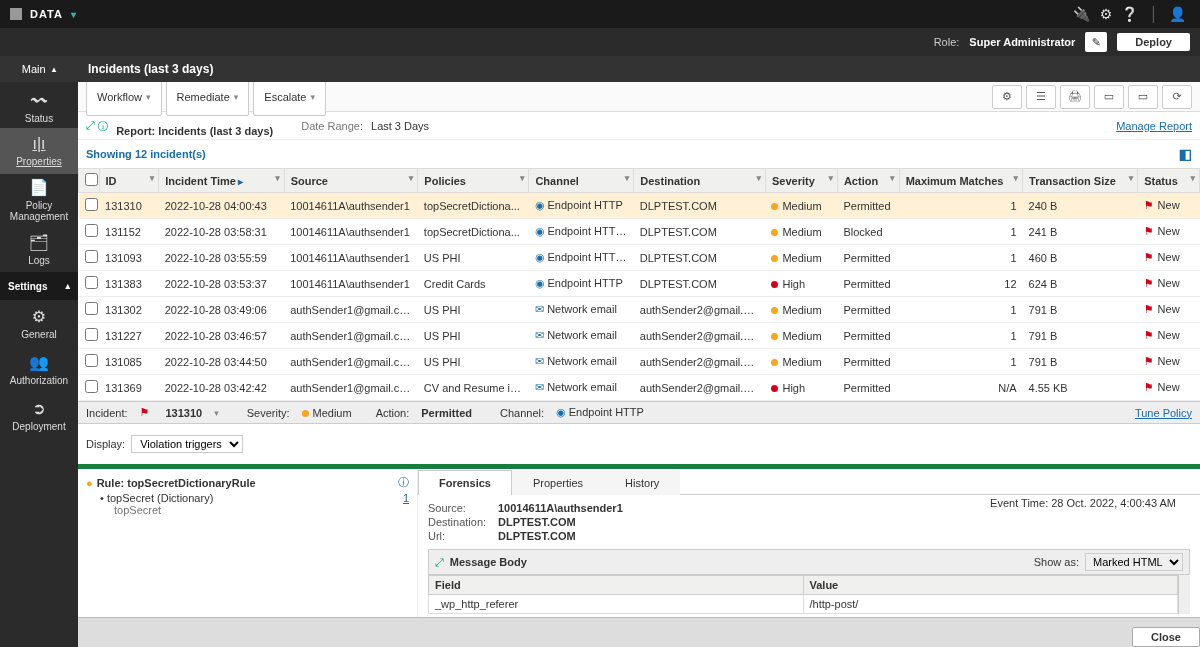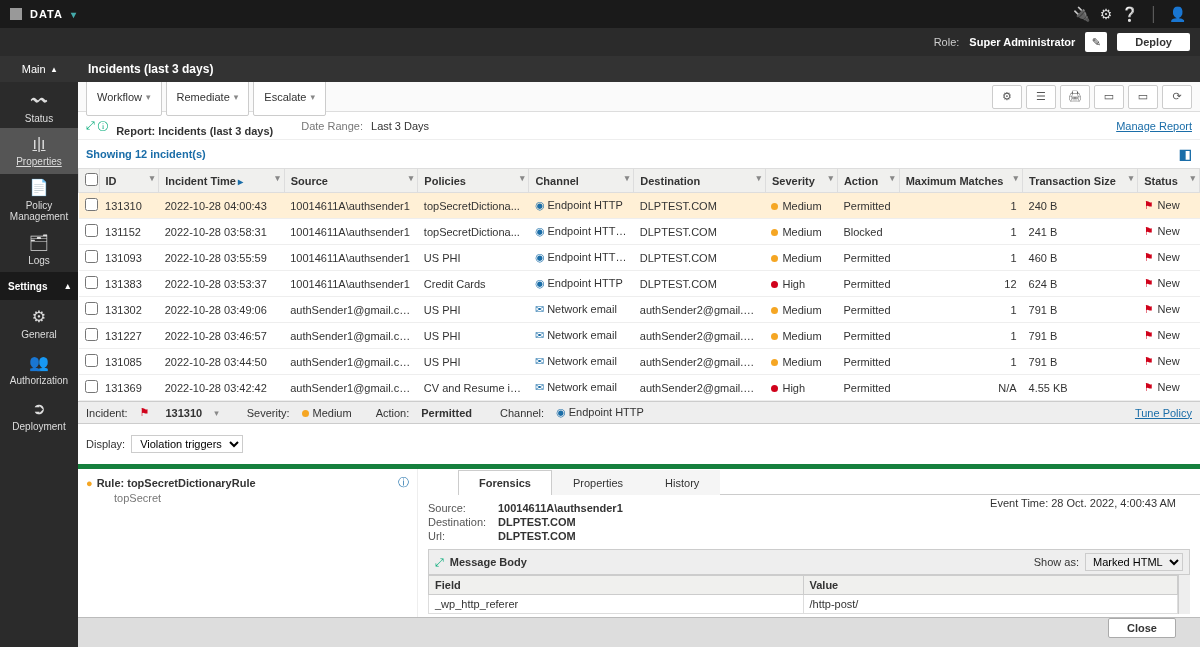--- a/index.html
+++ b/index.html
@@ -85,37 +85,37 @@
 .detail-body { display: flex; flex: 1; overflow: hidden; }
 .detail-left { width: 340px; padding: 4px 8px; border-right: 1px solid #eee; }
 .rule-row { display: flex; align-items: center; gap: 4px; font-size: 11px; padding: 2px 0; }
 .rule-dot { color: #f5a623; }
 .rule-info { color: #1a6da8; margin-left: auto; cursor:pointer; }
 .sub-rule { padding-left: 14px; font-size: 11px; color:#333; }
 .sub-rule .cnt { float: right; color: #1a6da8; text-decoration: underline; cursor:pointer;}
 .sub-rule-term { padding-left: 28px; color: #777; font-size:11px;}
 
 .detail-right { flex: 1; display: flex; flex-direction: column; }
-.tabs { display: flex; border-bottom: 1px solid #ccc; margin-left: 40px; }
+.tabs { display: flex; border-bottom: 1px solid #ccc; }
 .tab { padding: 6px 20px; cursor: pointer; border: 1px solid transparent; border-bottom: none; font-size:11px; position:relative; top:1px; background:#f5f5f5;}
 .tab.active { border-color: #ccc; background: #fff; font-weight: bold; }
 .forensics-body { padding: 6px 10px; font-size: 11px; }
 .kv-row { display: flex; padding: 1px 0; }
 .kv-row .k { width: 70px; color: #555; }
 .kv-row .v { font-weight: bold; color:#333; }
 .evt-time { position: absolute; right: 24px; color:#333;}
 .msgbody-hdr { background: #eee; border: 1px solid #ccc; padding: 3px 6px; margin-top: 6px; display: flex; align-items: center; gap:6px;}
 .msgbody-hdr .spacer{flex:1;}
 .msgbody-hdr select { font-size:11px; border:1px solid #ccc; padding:1px 3px;}
 .field-table { width: 100%; border-collapse: collapse; margin-top: 0; }
 .field-table th { background: #f0f0ee; border: 1px solid #ccc; padding: 3px 6px; text-align: left; font-size:11px;}
 .field-table td { border: 1px solid #ddd; padding: 3px 6px; font-size:11px;}
 
 
-.footer { position: absolute; bottom: 0; left: 78px; right: 0; height: 30px; background: #ddd; border-top: 1px solid #bbb; display: flex; align-items: flex-start; justify-content: flex-end; padding: 0 24px; }
+.footer { position: absolute; bottom: 0; left: 78px; right: 0; height: 30px; background: #ddd; border-top: 1px solid #bbb; display: flex; align-items: flex-end; justify-content: flex-end; padding: 0 0; }
 .footer .closebtn { background: #fff; border: 1px solid #aaa; padding: 3px 18px; border-radius: 2px; cursor: pointer; font-weight: bold; font-size:11px;}
 
 .mini-arrow{font-size:9px;color:#888;}
 .scroll-hint { width:12px; background:#eee; border-left:1px solid #ccc;}
 </style>
 </head>
 <body>
 
 <div class="topbar">
   <div class="brand">
@@ -389,20 +389,25 @@
       <select><option>Violation triggers</option></select>
     </div>
 
     <div class="detail-body">
       <div class="detail-left">
         <div class="rule-row">
           <span class="rule-dot">●</span>
           <b>Rule: topSecretDictionaryRule</b>
           <span class="rule-info">ⓘ</span>
         </div>
+        <div class="sub-rule">
+          <span>•</span>
+          <span>topSecret (Dictionary)</span>
+          <span class="cnt">1</span>
+        </div>
         <div class="sub-rule-term">topSecret</div>
       </div>
 
       <div class="detail-right" style="position:relative;">
         <div class="tabs">
           <div class="tab active">Forensics</div>
           <div class="tab">Properties</div>
           <div class="tab">History</div>
         </div>
         <div class="forensics-body" style="position:relative;">

